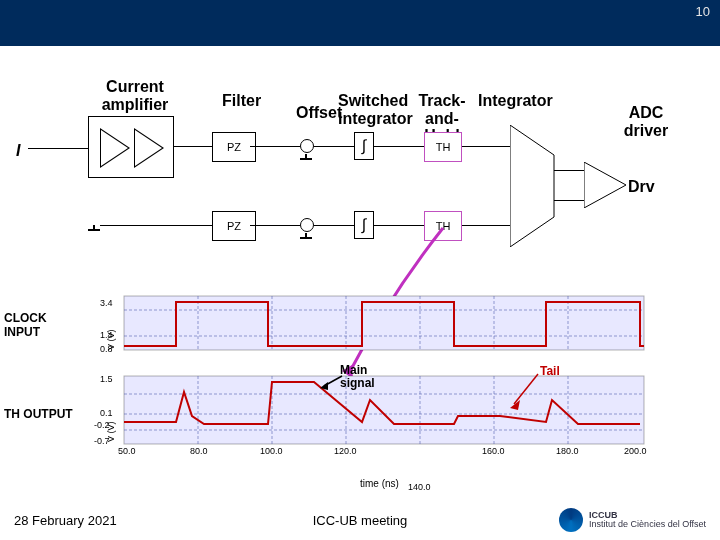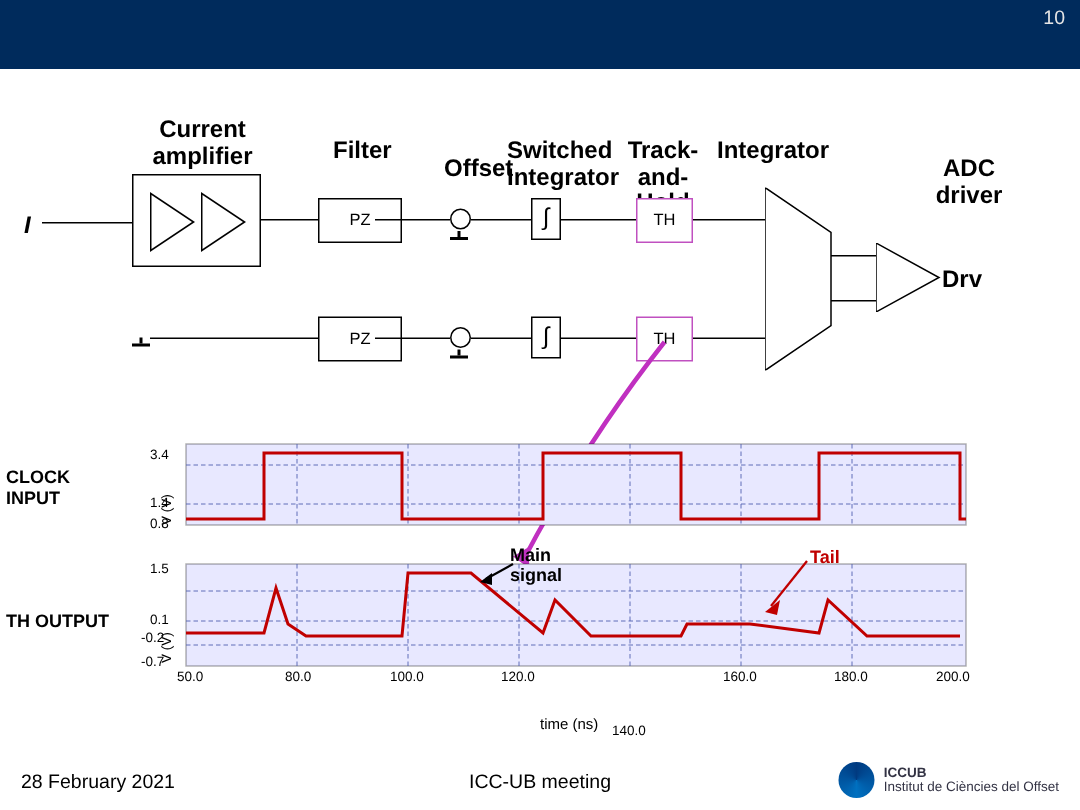--- a/index.html
+++ b/index.html
@@ -3,21 +3,21 @@
 <meta charset="utf-8">
 <style>
   * { box-sizing: border-box; margin: 0; padding: 0; }
   body { width: 720px; height: 540px; font-family: Arial, sans-serif; background: #fff; position: relative; overflow: hidden; }
   .header { background: #002b5c; color: #fff; height: 46px; display: flex; align-items: center; padding-left: 10px; position: relative; }
   .header-title { font-size: 22px; }
   .page-num { position: absolute; top: 4px; right: 10px; color: #e5e5e5; font-size: 13px; }
   .diagram { position: absolute; top: 70px; left: 0; width: 720px; height: 215px; }
   .stage-label { position: absolute; font-size: 16px; font-weight: bold; text-align: center; line-height: 1.1; }
   .box { position: absolute; border: 1px solid #000; background: #fff; font-size: 11px; display: flex; align-items: center; justify-content: center; }
-  .pz { width: 56px; height: 30px; }
+  .pz { width: 44px; height: 30px; }
   .th { width: 38px; height: 30px; border-color: #c050c0; }
   .triangle { position: absolute; width: 0; height: 0; }
   .tri-opamp { border-top: 20px solid transparent; border-bottom: 20px solid transparent; border-left: 30px solid #000; }
   .tri-opamp::after { content:""; position:absolute; left:-29px; top:-18px; border-top:18px solid transparent; border-bottom:18px solid transparent; border-left:27px solid #fff; }
   .integrator { position: absolute; width: 20px; height: 28px; border: 1px solid #000; background:#fff; display:flex; align-items:center; justify-content:center; font-size:16px; }
   .wire { position: absolute; background: #000; }
   .charts { position: absolute; top: 292px; left: 0; width: 720px; }
   .chart-row { display: flex; align-items: center; margin-bottom: 6px; }
   .chart-label { width: 100px; font-size: 12px; font-weight: bold; padding-left: 4px; }
   .chart-box { width: 560px; position: relative; }

